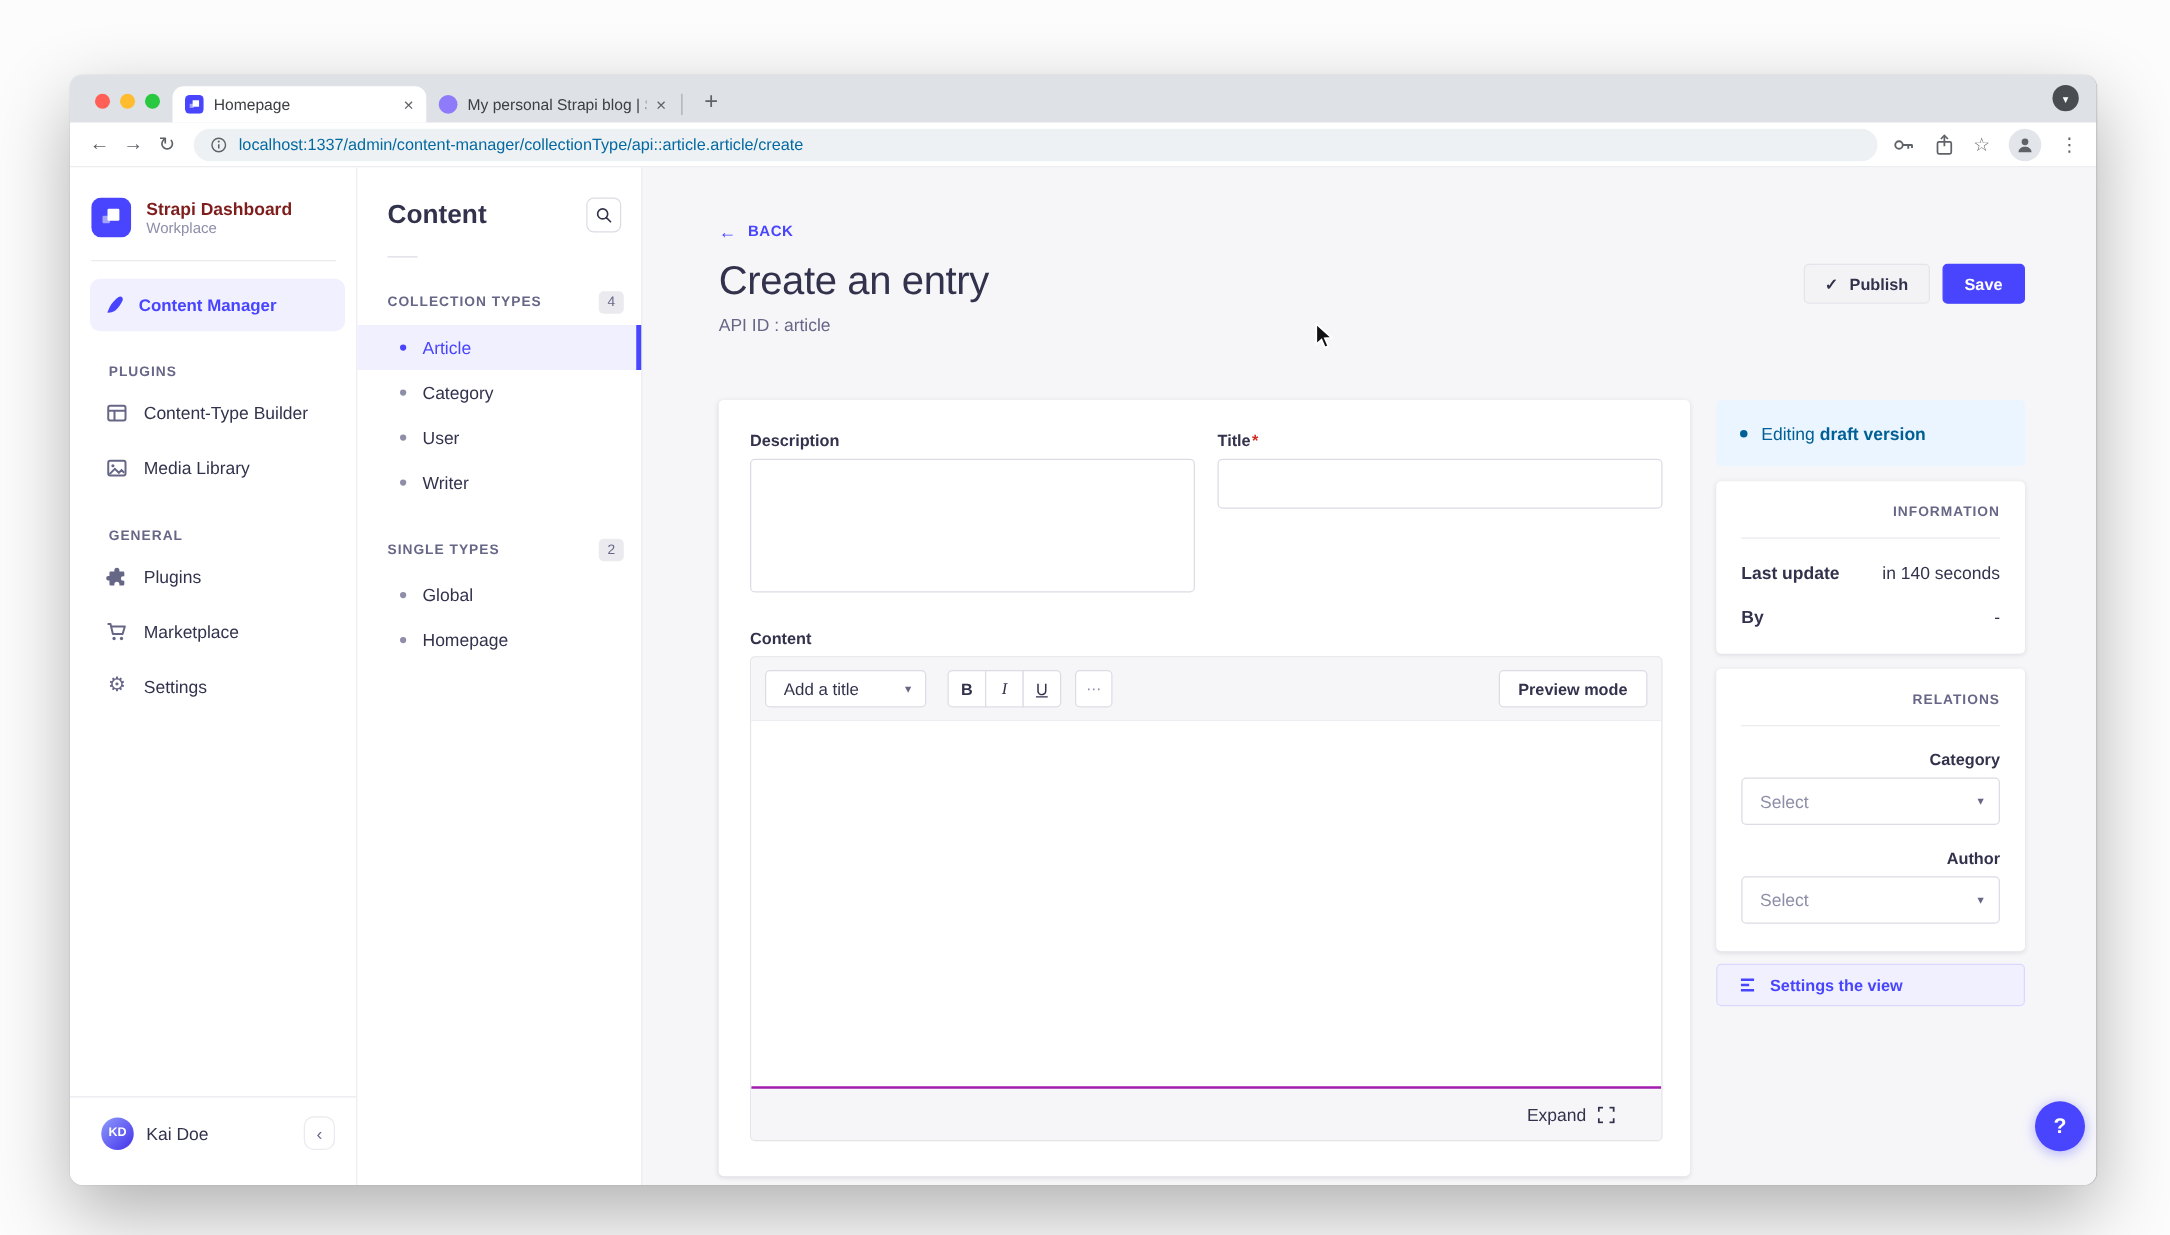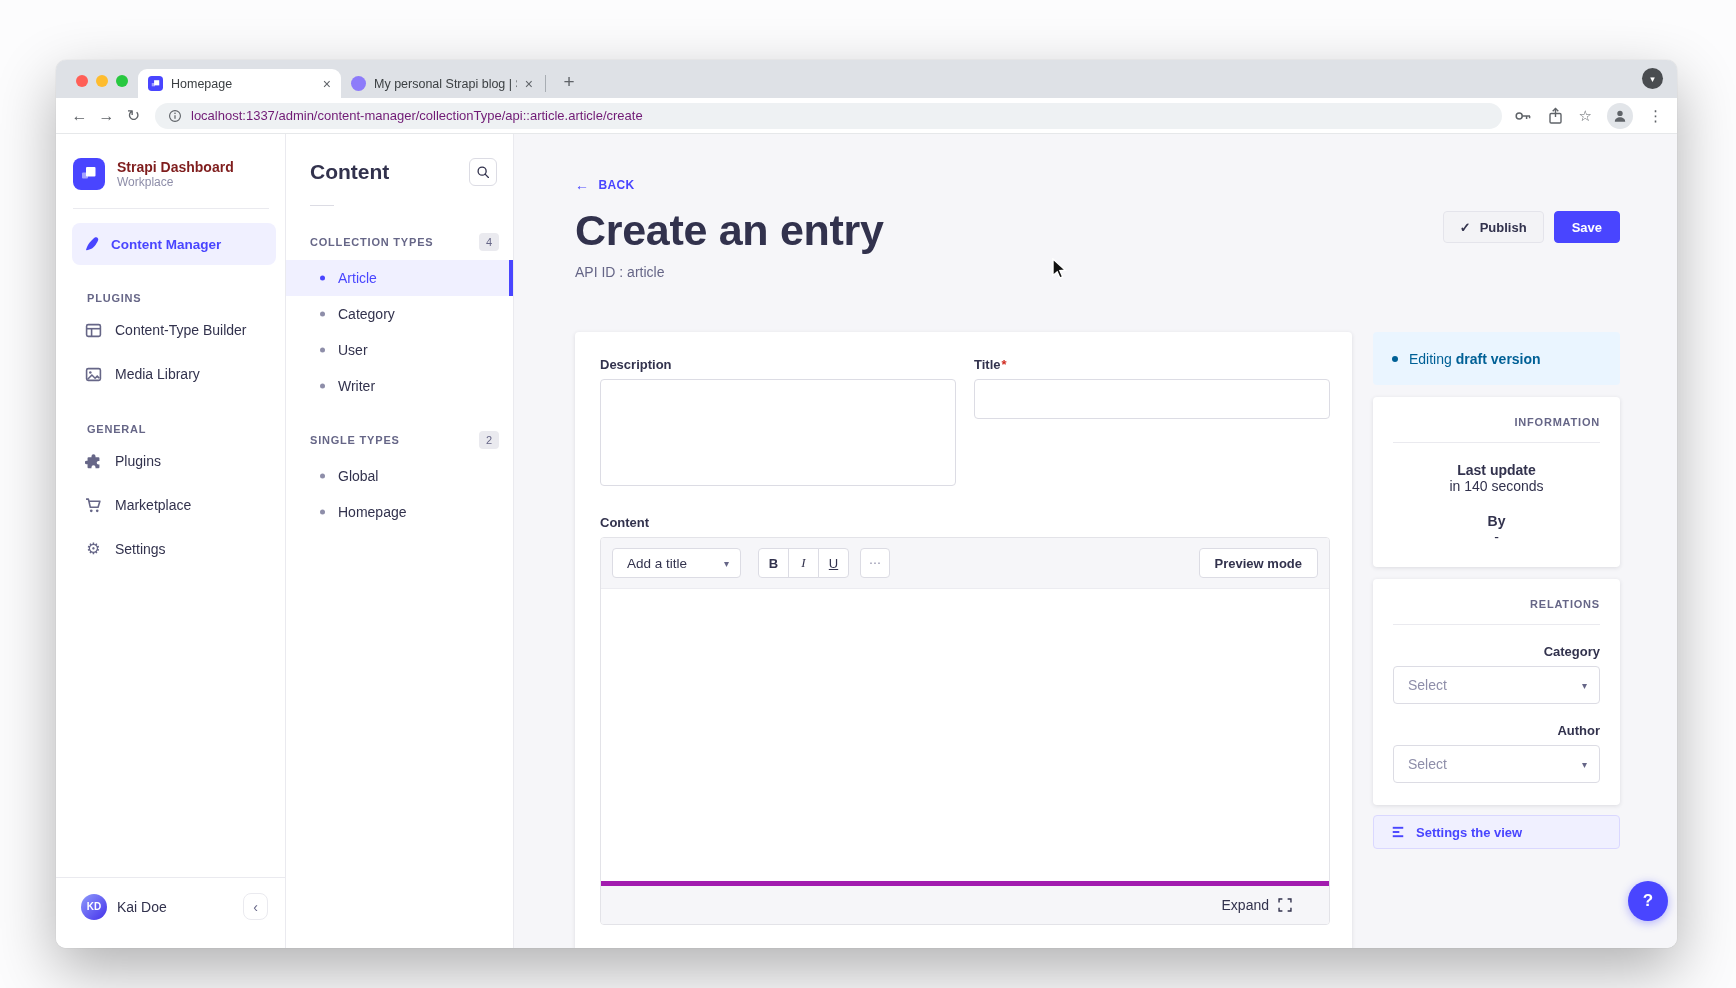--- a/index.html
+++ b/index.html
@@ -24,21 +24,21 @@
   .favicon-circle { width:15px; height:15px; border-radius:50%; background:#8d7bfa; flex:none; }
   .tab-sep { width:1px; height:17px; background:#a8adb3; margin:0 6px 6px 2px; }
   .newtab { font-size:19px; color:#5f6368; margin:0 0 5px 6px; width:22px; text-align:center; }
   .downloads { position:absolute; right:14px; top:8px; width:21px; height:21px; border-radius:50%;
     background:#494c50; color:#fff; font-size:9px; display:flex; align-items:center; justify-content:center; }
 
   .toolbar { flex:none; height:36px; background:#fff; border-bottom:1px solid #e6e8ea;
     display:flex; align-items:center; padding:0 14px 0 10px; }
   .nav-btn { width:27px; text-align:center; font-size:16px; color:#5f6368; }
   .urlbar { flex:1; height:26px; margin:0 8px; background:#eef1f3; border-radius:13px;
-    display:flex; align-items:center; gap:9px; padding:0 13px; font-size:13px; color:#701a75; }
+    display:flex; align-items:center; gap:9px; padding:0 13px; font-size:13px; color:#0369a1; }
   .url-text { white-space:nowrap; overflow:hidden; }
   .tb-icons { display:flex; align-items:center; gap:15px; margin-left:4px; }
   .star { font-size:15px; color:#5f6368; }
   .avatar-chip { width:26px; height:26px; border-radius:50%; background:#e2e5e9; display:flex; align-items:center; justify-content:center; }
   .menu-dots { font-size:15px; color:#5f6368; letter-spacing:0; }
 
   
   .app { flex:1; min-height:0; display:flex; background:#f6f6f9; position:relative; }
 
   
@@ -76,21 +76,21 @@
   .sn-item.active { background:#f0f0ff; color:#4945ff; }
   .sn-item.active::before { background:#4945ff; }
   .sn-item.active::after { content:""; position:absolute; right:0; top:0; bottom:0; width:4px; background:#4945ff; }
 
   
   .main { flex:1; min-width:0; padding:0 57px 0 61px; }
   .back-row { margin-top:43px; display:flex; align-items:center; gap:9px; color:#4945ff;
     font-size:12px; font-weight:bold; letter-spacing:.4px; }
   .back-arrow { font-size:14px; }
   .title-row { margin-top:13px; display:flex; align-items:flex-start; }
-  .page-title { font-size:43px; font-weight:bold; color:#32324d; letter-spacing:-.3px; }
+  .page-title { font-size:32px; font-weight:normal; color:#32324d; letter-spacing:-.3px; }
   .header-actions { margin-left:auto; display:flex; gap:10px; margin-top:5px; }
   .btn-secondary { height:32px; padding:0 16px; background:#f3f3f6; border:1px solid #e4e4eb; border-radius:4px;
     font-size:13px; font-weight:bold; color:#32324d; display:flex; align-items:center; gap:9px; font-family:inherit; }
   .btn-primary { height:32px; padding:0 17px; background:#4945ff; border:1px solid #4945ff; border-radius:4px;
     font-size:13px; font-weight:bold; color:#fff; display:flex; align-items:center; font-family:inherit; }
   .subtitle { margin-top:9px; font-size:14px; color:#666687; }
   .content-row { margin-top:52px; display:flex; gap:21px; align-items:flex-start; }
 
   .card { flex:none; width:777px; background:#fff; border-radius:4px;
     box-shadow:0 1px 4px rgba(33,33,52,.12); padding:25px 22px 28px 25px; }
@@ -114,35 +114,35 @@
   .fmt + .fmt { margin-left:-1px; }
   .fmt:first-child { border-radius:4px 0 0 4px; }
   .fmt:last-child { border-radius:0 4px 4px 0; }
   .fmt.italic { font-style:italic; font-family:"Liberation Serif", serif; font-weight:normal; }
   .fmt.under { text-decoration:underline; font-weight:normal; }
   .more-btn { width:30px; height:30px; margin-left:11px; background:#fff; border:1px solid #dcdce4; border-radius:4px;
     color:#8e8ea9; display:flex; align-items:center; justify-content:center; font-size:12px; }
   .preview-btn { margin-left:auto; height:30px; padding:0 15px; background:#fff; border:1px solid #dcdce4;
     border-radius:4px; font-size:13px; font-weight:bold; color:#32324d; display:flex; align-items:center; font-family:inherit; }
   .ed-body { height:292px; background:#fff; }
-  .ed-footer { height:43px; background:#f6f6f9; border-top:5px solid #a21caf; display:flex; align-items:center;
+  .ed-footer { height:43px; background:#f6f6f9; border-top:2px solid #a21caf; display:flex; align-items:center;
     justify-content:flex-end; gap:9px; padding-right:37px; font-size:14px; color:#32324d; }
 
   
   .aside { flex:none; width:247px; }
   .banner { height:53px; background:#eaf5ff; border-radius:4px; display:flex; align-items:center; gap:11px;
     padding:0 19px; font-size:14px; color:#006096; }
   .banner-dot { width:6px; height:6px; border-radius:50%; background:#006096; flex:none; }
   .banner-text { display:flex; gap:4px; }
   .banner-text b { font-weight:bold; }
   .side-card { margin-top:12px; background:#fff; border-radius:4px; box-shadow:0 1px 4px rgba(33,33,52,.12);
     padding:19px 20px 22px;text-align:right; }
   .side-card-title { font-size:11px; font-weight:bold; letter-spacing:.8px; color:#666687; }
   .side-divider { height:1px; background:#eaeaef; margin-top:14px; }
-  .info-row { display:flex; justify-content:space-between; align-items:center; margin-top:19px; font-size:14px; color:#32324d;flex-direction:column; }
+  .info-row { display:flex; justify-content:space-between; align-items:center; margin-top:19px; font-size:14px; color:#32324d; }
   .info-label { font-weight:bold; }
   .rel-label { margin-top:19px; font-size:13px; font-weight:bold; color:#32324d; }
   .select { margin-top:7px; height:38px; border:1px solid #dcdce4; border-radius:4px; background:#fff;
     display:flex; align-items:center; justify-content:space-between; padding:0 12px 0 14px; font-size:14px; color:#8e8ea9; }
   .action-btn { margin-top:10px; width:100%; height:34px; background:#f0f0ff; border:1px solid #dad8ff; border-radius:4px;
     display:flex; align-items:center; gap:11px; padding:0 17px; font-size:13px; font-weight:bold; color:#4945ff; font-family:inherit; }
   .action-btn.first { margin-top:12px; }
 
   .help-fab { position:absolute; right:9px; bottom:27px; width:40px; height:40px; border-radius:50%;
     background:#4945ff; color:#fff; font-size:17px; font-weight:bold; display:flex; align-items:center;

